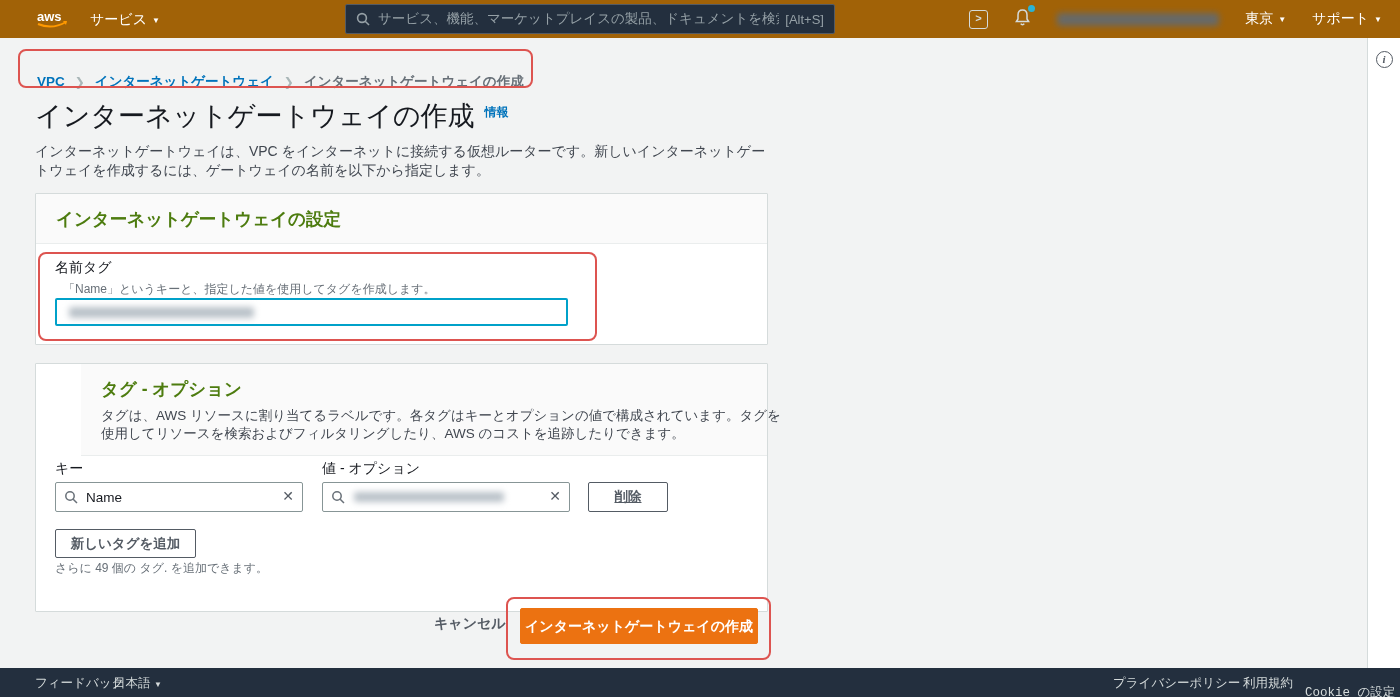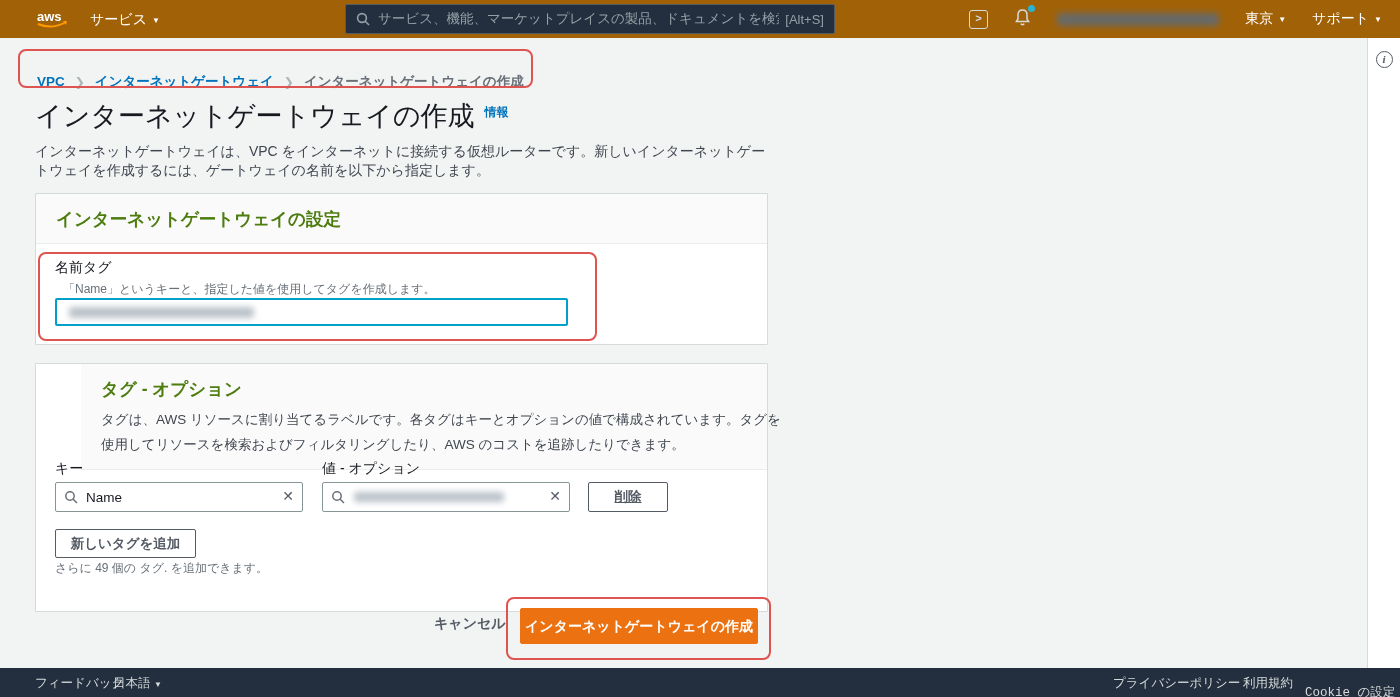--- a/index.html
+++ b/index.html
@@ -56,21 +56,21 @@
   .breadcrumb .sep { color:#aab7b8; margin:0 10px; font-size:12px; }
   .breadcrumb .current { color:#687078; }
 
   .page-title { position:absolute; left:35px; top:98px; font-size:27px; font-weight:400; color:#16191f; }
   .info-link { font-size:12px; font-weight:bold; color:#0073bb; vertical-align:9px; margin-left:10px; cursor:pointer; }
   .page-desc { position:absolute; left:35px; top:142px; width:740px; font-size:14px; line-height:19px; color:#414750; }
 
   .card { position:absolute; left:35px; width:733px; background:#ffffff; border:1px solid #d5dbdb; border-radius:1px; }
   .card-header { background:#fafafa; border-bottom:1px solid #eaeded; padding:13px 20px 12px 20px; }
   .card-title { font-size:17.5px; font-weight:bold; color:#4d7c0f; }
-  .card-header-desc { font-size:13.5px; line-height:25px; color:#414750; margin-top:6px; width:690px; }
+  .card-header-desc { font-size:13.5px; line-height:18px; color:#414750; margin-top:6px; width:690px; }
 
   .field-label { font-size:14px; color:#16191f; }
   .field-help { font-size:12px; color:#687078; margin-top:3px; }
 
   .text-input {
     display:block; width:513px; height:28px; background:#ffffff;
     border:2px solid #00a1c9; border-radius:2px; outline:none;
     font-size:14px; padding:0 8px; color:#16191f;
   }
   .blur-blob { position:absolute; border-radius:3px; background:#bac2c9; filter:blur(3px); }

